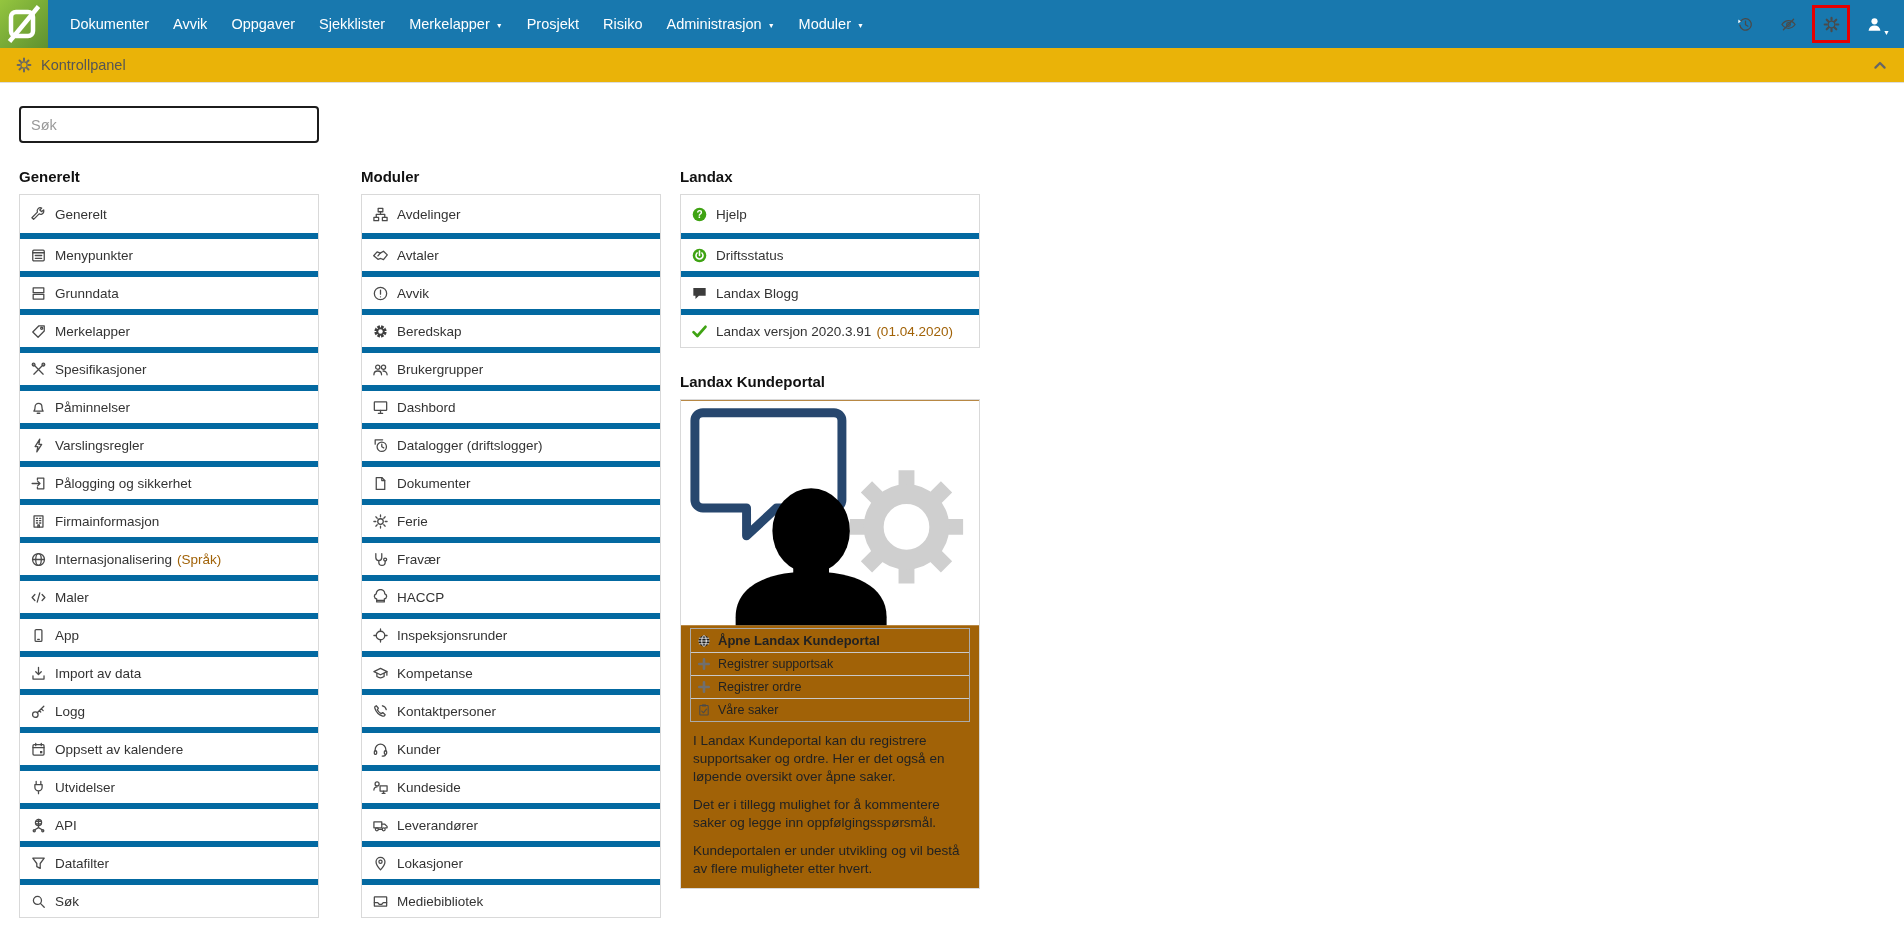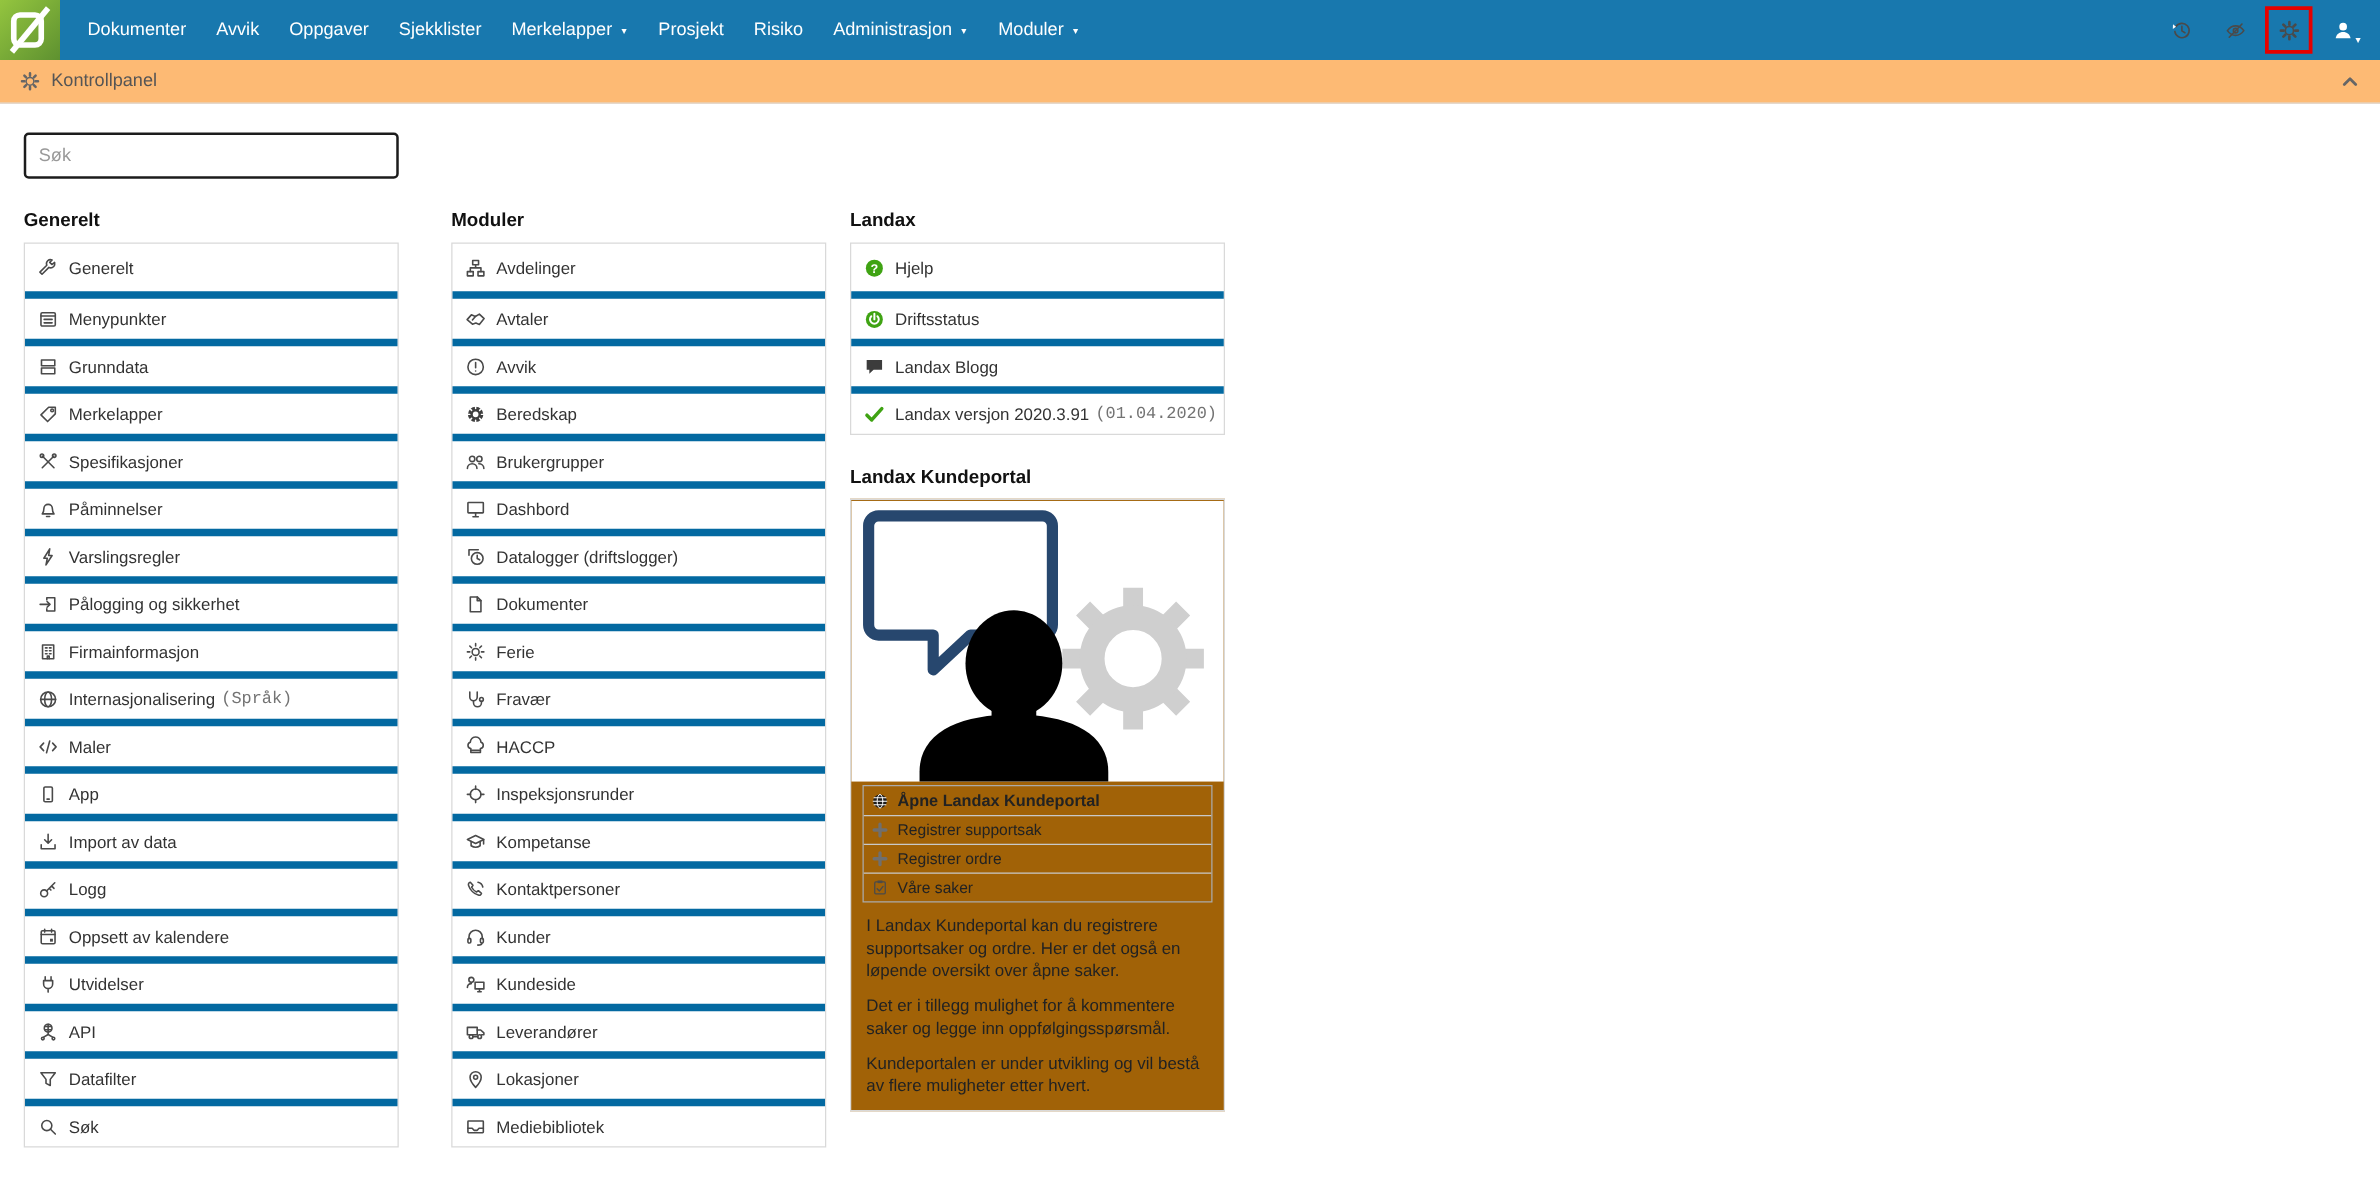--- a/index.html
+++ b/index.html
@@ -13,42 +13,42 @@
   .logo { width:48px; height:48px; flex:none; display:block; cursor:pointer; }
   .nav-list { display:flex; list-style:none; margin:0; padding:0 0 0 10px; height:41px; align-items:center; }
   .nav-item { color:#fff; font-size:14.5px; padding:0 12px; cursor:pointer; display:flex; align-items:center; gap:6px; white-space:nowrap; }
   .caret::after { content:"▼"; font-size:7px; position:relative; top:-1px; }
   .nav-right { margin-left:auto; display:flex; align-items:center; gap:7px; padding-right:12px; }
   .nav-btn { width:36px; height:36px; display:flex; align-items:center; justify-content:center; position:relative; cursor:pointer; }
   .nav-btn .ic { width:21px; height:21px; stroke:#fff; stroke-width:1.5; }
   .nav-btn.hl { outline:3px solid var(--hl,#e60000); outline-offset:-2px; }
   .user-caret { position:absolute; right:2px; bottom:6px; color:#fff; font-size:7px; }
   
-  .crumb { height:35px; background:#fdba74; border-bottom:1px solid #ddd; display:flex; align-items:center; gap:9px; padding:0 16px; color:#555; font-size:14.5px; }
+  .crumb { height:35px; background:#eab308; border-bottom:1px solid #ddd; display:flex; align-items:center; gap:9px; padding:0 16px; color:#555; font-size:14.5px; }
   .crumb .icon-slot .ic { width:16px; height:16px; stroke:#666; stroke-width:1.2; }
   .crumb-chevron { margin-left:auto; cursor:pointer; display:flex; }
   .crumb-chevron .ic { width:16px; height:16px; stroke:#444; }
   
   .main { padding:23px 0 0 19px; }
   .search { display:block; width:300px; height:37px; border:2px solid #1c1c1c; border-radius:4px; padding:0 10px; font:14.5px "Liberation Sans",sans-serif; color:#333; outline:none; }
   .search::placeholder { color:#999; }
   .cols { display:flex; align-items:flex-start; }
   .col { width:300px; }
   .col-moduler { margin-left:42px; }
   .col-landax { margin-left:19px; }
   .col-h { font-size:15px; font-weight:bold; color:#111; margin:25px 0 9px; }
   .panel { border:1px solid #d9d9d9; background:#fff; }
   .row { display:flex; align-items:center; height:38px; padding:0 10px; cursor:pointer; }
   .row + .row { border-top:6px solid #0369a1; }
   .icon-slot { display:flex; flex:none; }
   .row .icon-slot { width:17px; height:17px; margin-right:8px; }
   .icon-slot .ic { width:17px; height:17px; stroke:#4a4a4a; stroke-width:1.2; }
   .ic { fill:none; stroke-linecap:round; stroke-linejoin:round; display:block; }
   .lbl { font-size:13.5px; color:#333; white-space:nowrap; }
-  .sfx { color:#737373; margin-left:5px; font-size:13.5px; white-space:nowrap;font-family:Liberation Mono, monospace; }
+  .sfx { color:#a16207; margin-left:5px; font-size:13.5px; white-space:nowrap; }
   
   .kp-panel { border:1px solid #d9d9d9; background:#a16207; }
   .kp-ill svg { display:block; width:298px; height:226px; }
   .kp-menu { margin:2px 9px 10px; border:1px solid #ababab; }
   .kp-row { display:flex; align-items:center; height:23px; padding:0 6px; font-size:12.5px; color:#222; cursor:pointer; }
   .kp-row + .kp-row { border-top:1px solid #c9c9c9; }
   .kp-row .icon-slot { width:14px; height:14px; margin-right:7px; }
   .kp-row .icon-slot .ic { width:14px; height:14px; }
   .kp-row.bold { font-weight:bold; font-size:13px; }
   .kp-text p { margin:10px 12px; font-size:13.5px; line-height:18px; color:#222; }

